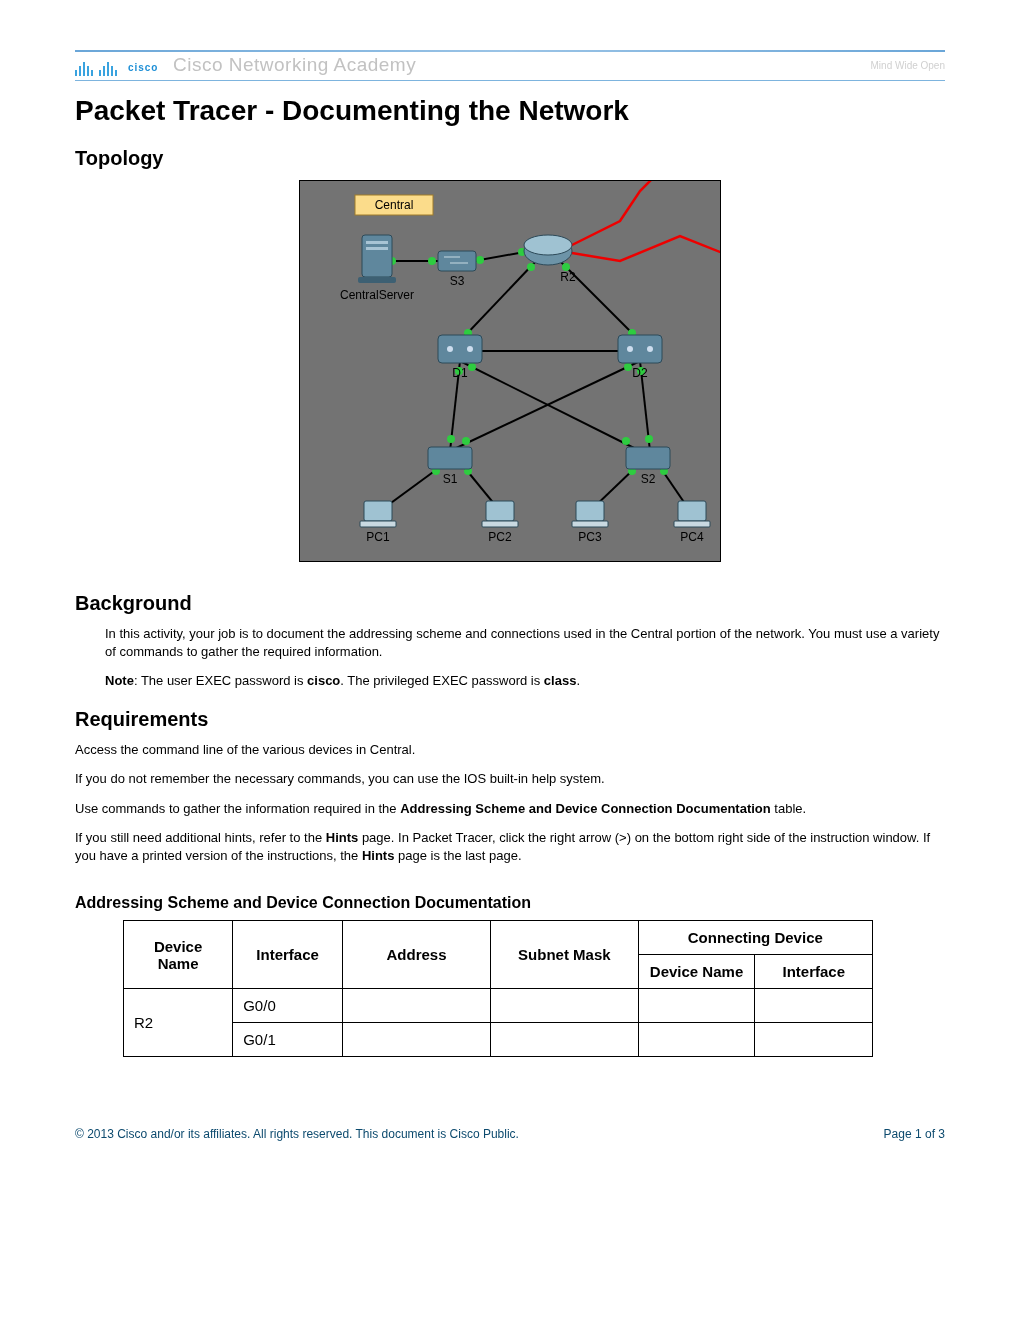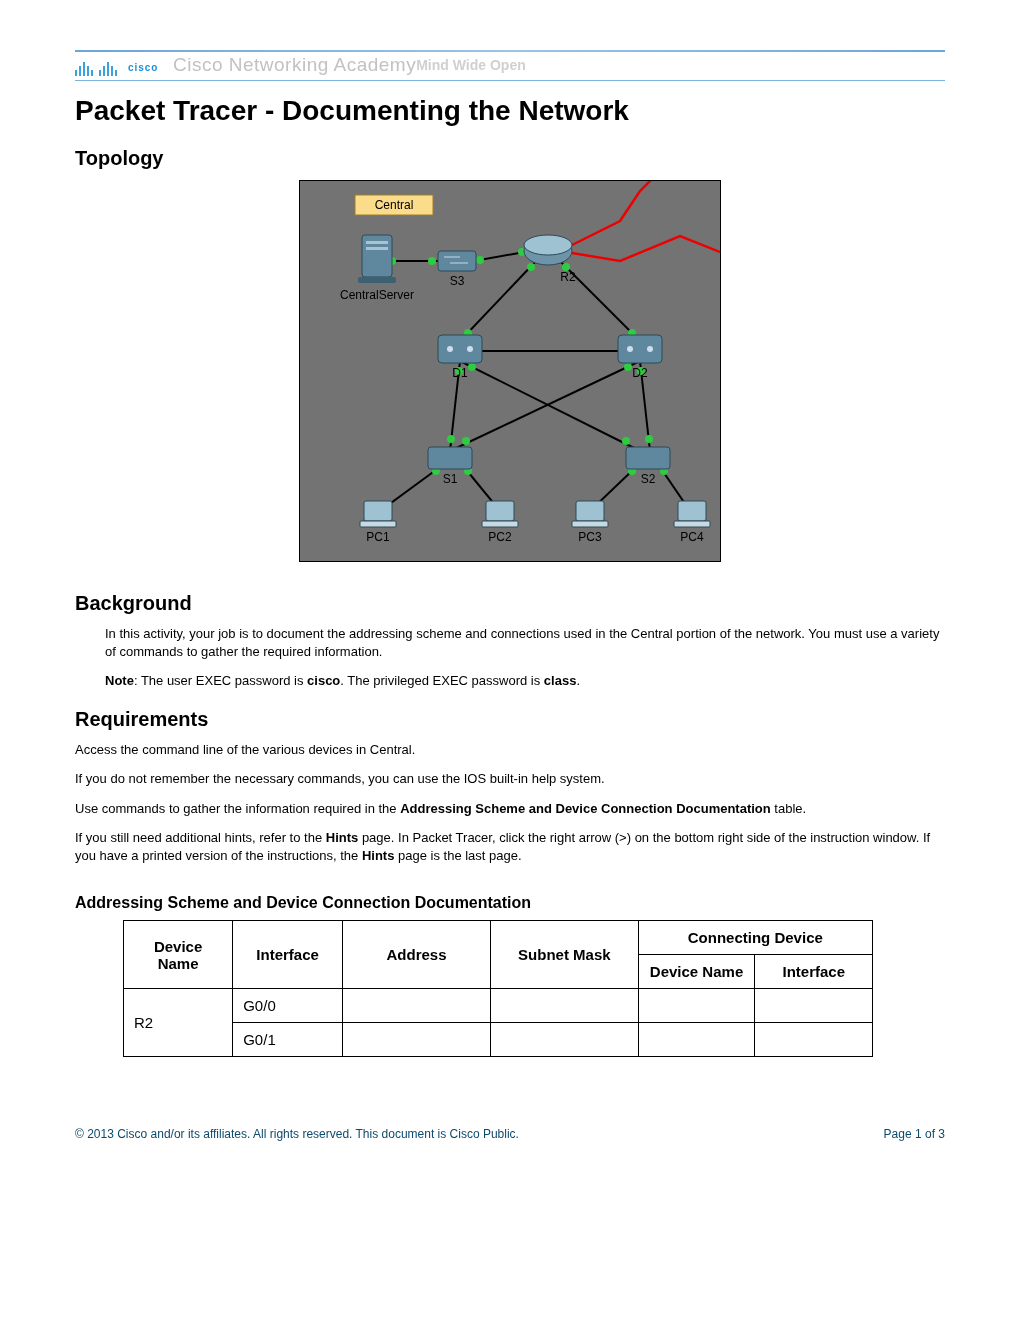--- a/index.html
+++ b/index.html
@@ -16,21 +16,21 @@
     box-sizing: border-box;
   }
   .top-border {
     height: 2px;
     background: linear-gradient(to right, #6aa6d8, #9bc4e6, #6aa6d8);
     margin-bottom: 0;
   }
   .header-row {
     display: flex;
     align-items: center;
-    justify-content: flex-start;
+    justify-content: space-between;
     padding: 2px 0 4px 0;
     border-bottom: 1px solid #7db4de;
     margin-bottom: 14px;
   }
   .cisco-logo {
     display: inline-block;
     color: #1e8fd6;
     font-weight: bold;
     font-size: 10px;
     letter-spacing: 1px;
@@ -50,22 +50,21 @@
   }
   .b1{height:6px}.b2{height:10px}.b3{height:14px}
   .academy-text {
     color: #c2c2c2;
     font-size: 19px;
     font-weight: 500;
     letter-spacing: 0.5px;
   }
   .mind-wide {
     color: #d0d0d0;
-    font-size: 14px;
-    font-weight: bold;
+    font-size: 10px;
   }
   h1.main-title {
     font-size: 28px;
     font-weight: bold;
     margin: 8px 0 20px 0;
   }
   h2.section {
     font-size: 20px;
     font-weight: bold;
     margin: 18px 0 10px 0;

